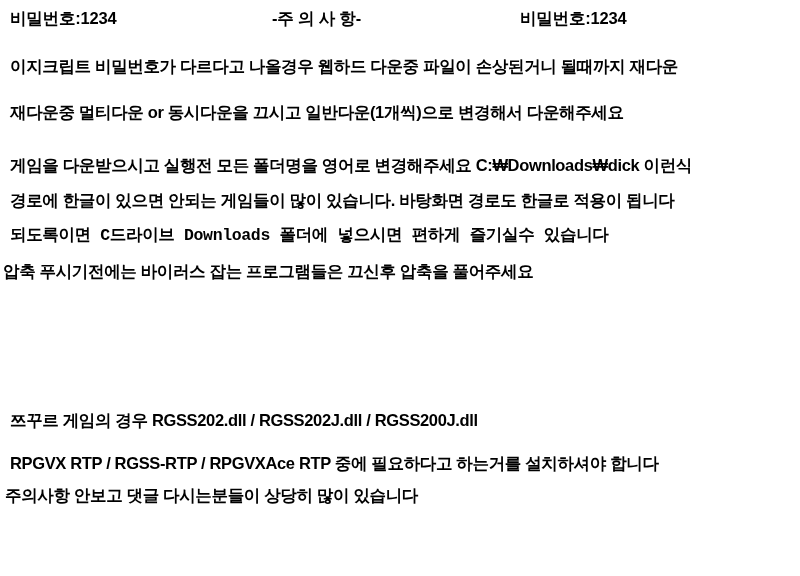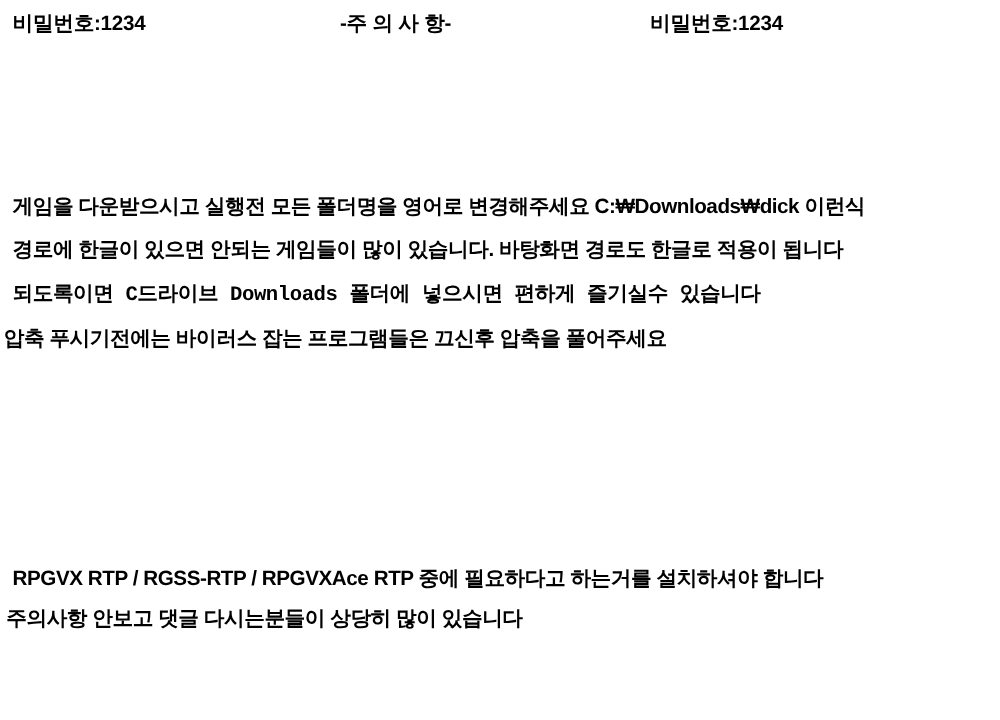--- a/index.html
+++ b/index.html
@@ -72,20 +72,23 @@
 <body>
 
 <div class="page">
 
   <div class="header-row">
     <span class="header-left">비밀번호:1234</span>
     <span class="header-center">-주 의 사 항-</span>
     <span class="header-right">비밀번호:1234</span>
   </div>
 
+  <div class="line l0">이지크립트 비밀번호가 다르다고 나올경우 웹하드 다운중 파일이 손상된거니 될때까지 재다운</div>
+  <div class="line l1">재다운중 멀티다운 or 동시다운을 끄시고 일반다운(1개씩)으로 변경해서 다운해주세요</div>
   <div class="line l2">게임을 다운받으시고 실행전 모든 폴더명을 영어로 변경해주세요 C:₩Downloads₩dick 이런식</div>
   <div class="line l3">경로에 한글이 있으면 안되는 게임들이 많이 있습니다. 바탕화면 경로도 한글로 적용이 됩니다</div>
   <div class="line l4">되도록이면 C드라이브 Downloads 폴더에 넣으시면 편하게 즐기실수 있습니다</div>
   <div class="line l5">압축 푸시기전에는 바이러스 잡는 프로그램들은 끄신후 압축을 풀어주세요</div>
+  <div class="line l8">쯔꾸르 게임의 경우 RGSS202.dll / RGSS202J.dll / RGSS200J.dll</div>
   <div class="line l9">RPGVX RTP /  RGSS-RTP  / RPGVXAce RTP 중에 필요하다고 하는거를 설치하셔야 합니다</div>
   <div class="line l10">주의사항 안보고 댓글 다시는분들이 상당히 많이 있습니다</div>
 
 </div>
 
 </body></html>

